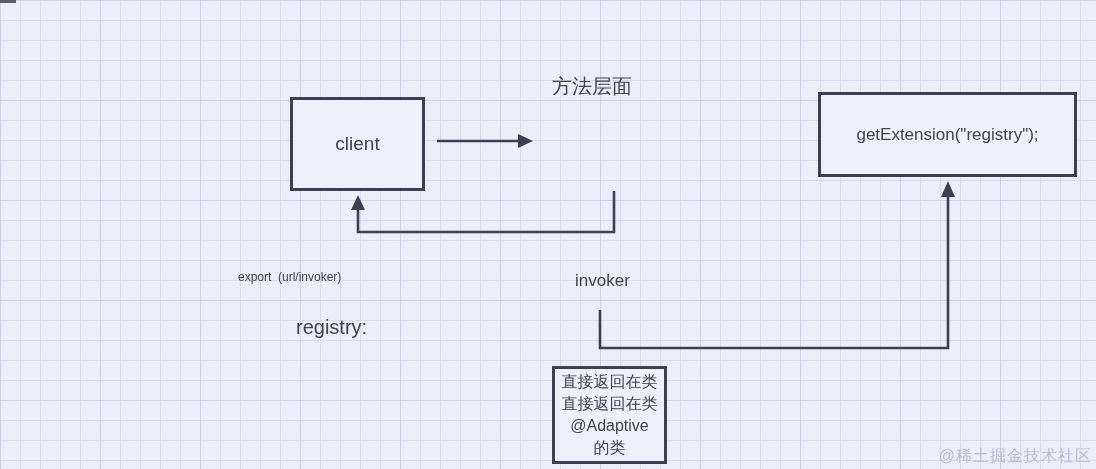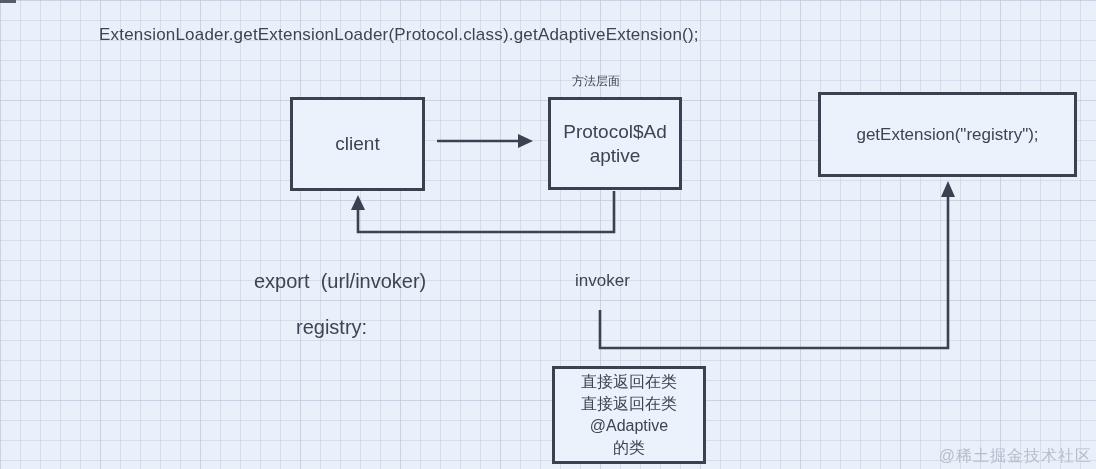--- a/index.html
+++ b/index.html
@@ -28,28 +28,28 @@
     background: #ebf2fb;
     color: #3d4452;
     display: flex;
     flex-direction: column;
     align-items: center;
     justify-content: center;
     text-align: center;
   }
 
   .code-line   { left: 99px;  top: 25px;  font-size: 17px; letter-spacing: 0.2px; }
-  .method-lbl  { left: 572px; top: 73px;  font-size: 12px; }
+  .method-lbl  { left: 552px; top: 73px;  font-size: 20px; }
 
   .node-client   { left: 290px; top: 97px; width: 135px; height: 94px; font-size: 19px; }
   .node-adaptive { left: 548px; top: 97px; width: 134px; height: 93px; font-size: 19px; line-height: 24px; }
   .node-getext   { left: 818px; top: 92px; width: 259px; height: 85px; font-size: 17px; }
-  .node-note     { left: 552px; top: 366px; width: 154px; height: 98px; font-size: 16px; line-height: 22px; }
+  .node-note     { left: 552px; top: 366px; width: 115px; height: 98px; font-size: 16px; line-height: 22px; }
 
-  .export-url  { left: 238px; top: 270px; font-size: 20px; white-space: pre; margin-left: 16px; }
+  .export-url  { left: 238px; top: 270px; font-size: 12px; white-space: pre; }
   .registry    { left: 296px; top: 316px; font-size: 20px; }
   .export-lbl  { left: 575px; top: 271px; font-size: 17px; }
 
   .connector-layer { position: absolute; left: 0; top: 0; width: 1096px; height: 469px; }
   .connector-layer path    { stroke: #3a4150; stroke-width: 2.6; fill: none; }
   .connector-layer polygon { fill: #3a4150; }
 
   .edge-artifact { position: absolute; left: 0; top: 0; width: 16px; height: 3px; background: #555d66; }
 
   .watermark {
@@ -61,21 +61,20 @@
     letter-spacing: 1px;
   }
 </style>
 </head>
 <body>
 
 <div class="canvas">
 
   <div class="edge-artifact"></div>
 
-  <div class="txt code-line">ExtensionLoader.getExtensionLoader(Protocol.class).getAdaptiveExtension();</div>
 
   <div class="txt method-lbl">方法层面</div>
 
   <svg class="connector-layer" viewBox="0 0 1096 469" xmlns="http://www.w3.org/2000/svg">
     <g>
       <path d="M 437 141 H 519"></path>
       <polygon points="533,141 518,134 518,148"></polygon>
     </g>
     <g>
       <path d="M 614 191 V 232 H 358 V 209"></path>
@@ -84,24 +83,20 @@
     <g>
       <path d="M 600 310 V 348 H 948 V 196"></path>
       <polygon points="948,181 941,197 955,197"></polygon>
     </g>
   </svg>
 
   <div class="node node-client">
     <span>client</span>
   </div>
 
-  <div class="node node-adaptive">
-    <span>Protocol$Ad</span>
-    <span>aptive</span>
-  </div>
 
   <div class="node node-getext">
     <span>getExtension("registry");</span>
   </div>
 
   <div class="node node-note">
     <div>直接返回在类</div>
     <div>直接返回在类</div>
     <div>@Adaptive</div>
     <div>的类</div>

